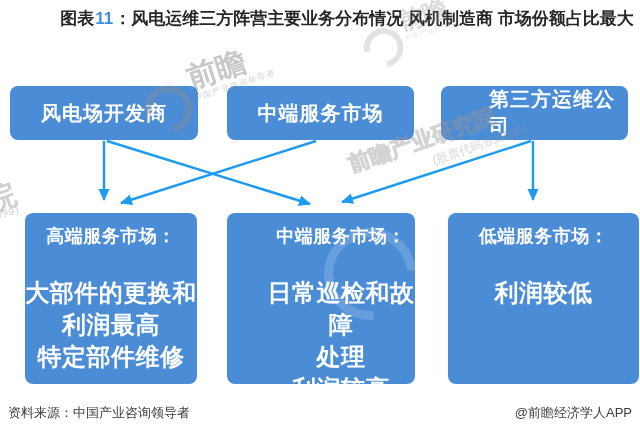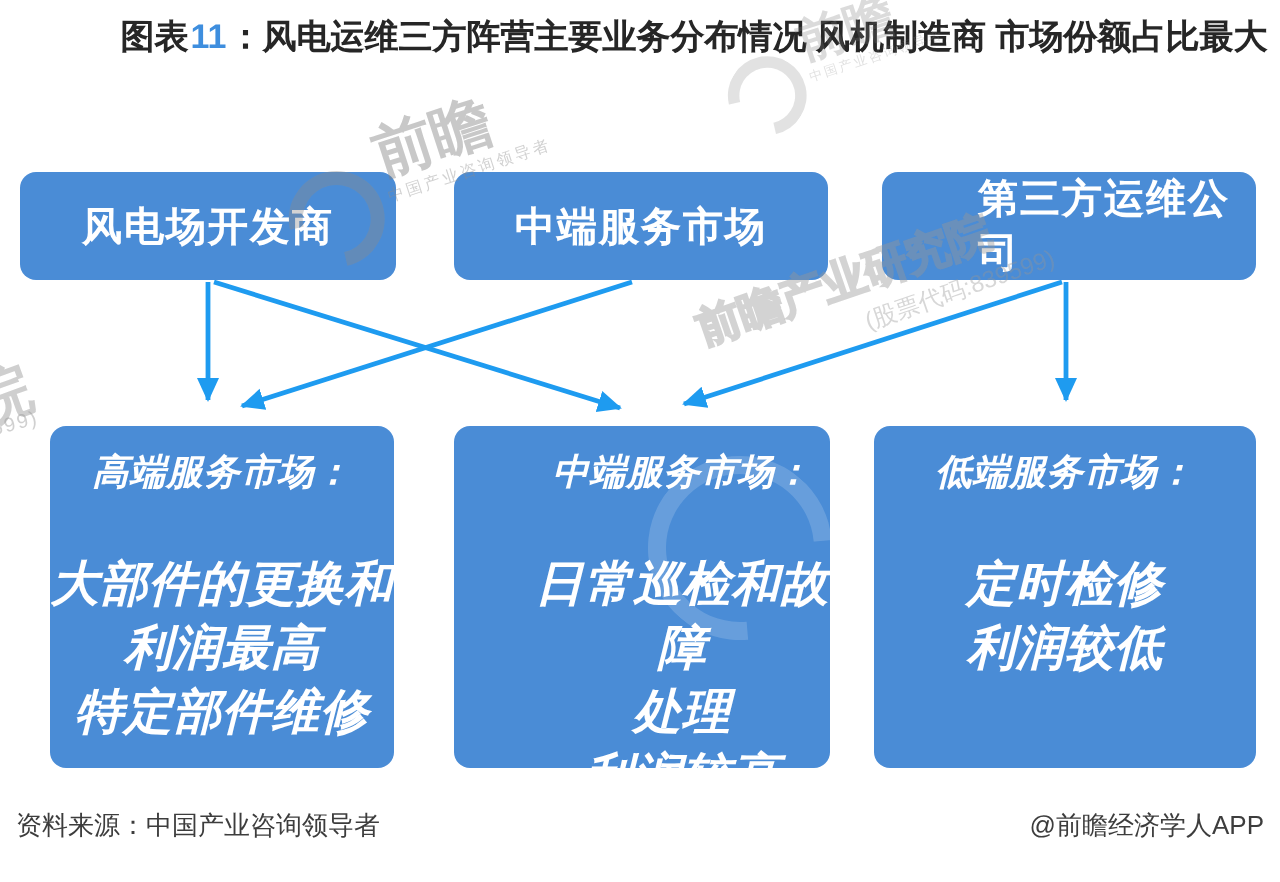--- a/index.html
+++ b/index.html
@@ -17,24 +17,24 @@
   
   .box{
     position:absolute;background:#4a8cd6;border-radius:8px;color:#ffffff;
     z-index:2;box-sizing:border-box;
   }
   .tbox{height:54px;display:flex;align-items:center;justify-content:center;
     font-size:20px;font-weight:bold;letter-spacing:1px;}
   .tbox1{left:10px;top:86px;width:188px;text-align:center;}
   .tbox2{left:227px;top:86px;width:187px;}
   .tbox3{left:441px;top:86px;width:187px;padding-left:48px;}
-  .bbox{top:213px;height:171px;text-align:center;font-weight:bold;padding-top:10px;font-style:italic;}
+  .bbox{top:213px;height:171px;text-align:center;font-weight:bold;padding-top:10px;}
   .bbox1{left:25px;width:172px;}
   .bbox2{left:227px;width:188px;padding-left:40px;}
-  .bbox3{left:437px;width:191px;}
+  .bbox3{left:448px;width:191px;}
   .bbox .hdr{font-size:18px;line-height:26px;letter-spacing:0.5px;}
   .bbox .body{margin-top:28px;font-size:24px;line-height:32px;letter-spacing:0.5px;}
   
   svg.flows{position:absolute;left:0;top:0;z-index:3;pointer-events:none;}
   
   .wm{position:absolute;pointer-events:none;z-index:5;}
   .wm-logo{display:flex;align-items:flex-start;transform:rotate(-18deg);}
   .wm-ring{width:34px;height:34px;border-radius:50%;
     border:7px solid rgba(140,140,140,0.38);border-left-color:transparent;
     transform:rotate(-40deg);margin-top:14px;}
@@ -102,21 +102,20 @@
     <div class="hdr">中端服务市场：</div>
     <div class="body">
       <div>日常巡检和故障</div>
       <div>处理</div>
       <div>利润较高</div>
     </div>
   </div>
   <div class="box bbox bbox3">
     <div class="hdr">低端服务市场：</div>
     <div class="body">
-      <div>定时检修</div>
       <div>利润较低</div>
     </div>
   </div>
 
   <div class="wm wm-logo" style="left:140px;top:58px;">
     <span class="wm-ring"></span>
     <span class="tx">
       <div class="big">前瞻</div>
       <div class="tag">中国产业咨询领导者</div>
     </span>

